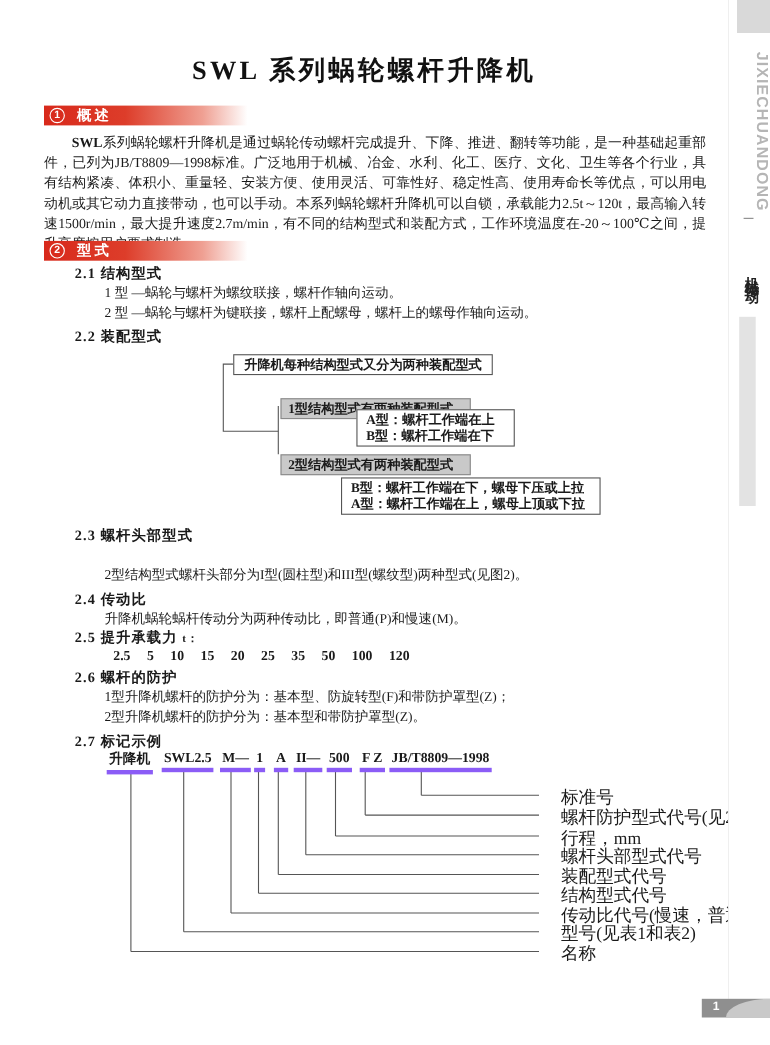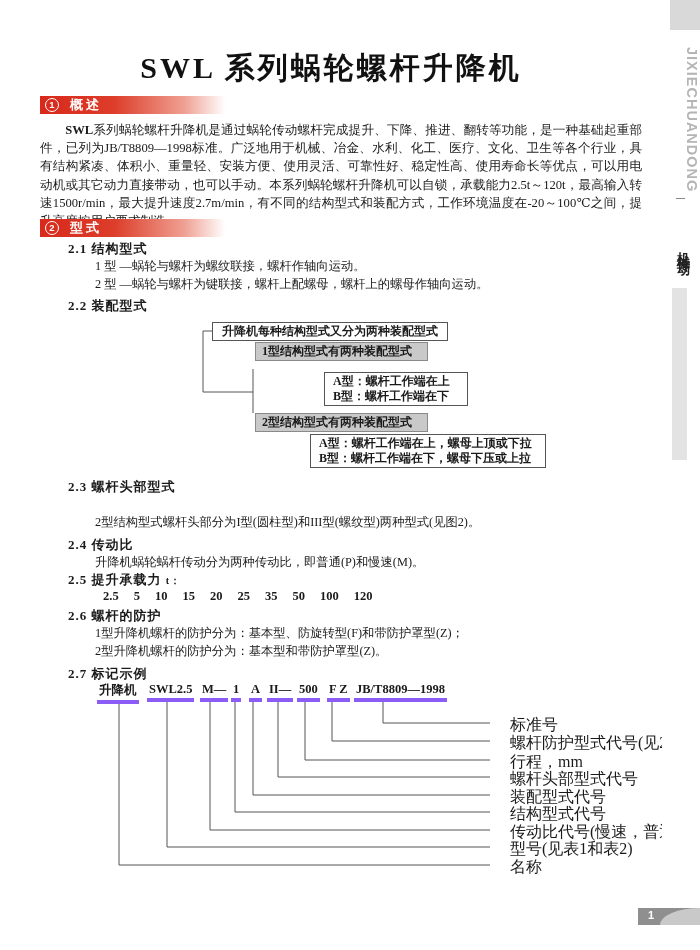--- a/index.html
+++ b/index.html
@@ -1,21 +1,21 @@
 <!DOCTYPE html>
 <html><head>
 <meta charset="utf-8">
 <style>
   html,body{margin:0;padding:0;background:#ffffff;}
   .page{position:relative;width:700px;height:950px;background:#fff;overflow:hidden;
         font-family:"Liberation Serif","DejaVu Serif",serif;color:#1a1a1a;}
 
   
   .doc-title{position:absolute;left:0;top:48px;width:662px;text-align:center;margin:0;
-             font-size:30px;font-weight:bold;letter-spacing:3px;color:#111;}
+             font-size:24px;font-weight:bold;letter-spacing:3px;color:#111;}
 
   
   .sec-bar{position:absolute;left:40px;width:185px;height:18px;display:flex;align-items:center;
            background:linear-gradient(90deg,#d8291b 0%,#dd3d2a 40%,#efa093 78%,#ffffff 100%);}
   .sec-num{width:12px;height:12px;border:1.5px solid #fff;border-radius:50%;color:#fff;
            font-size:9.5px;font-weight:bold;line-height:12px;text-align:center;margin-left:5px;
            font-family:"Liberation Sans",sans-serif;flex:0 0 auto;}
   .sec-title{color:#fff;font-weight:bold;font-size:13px;margin-left:11px;letter-spacing:3px;}
 
   
@@ -29,21 +29,21 @@
   .cap-row{position:absolute;left:103px;top:589px;display:flex;gap:15px;font-size:12.5px;font-weight:bold;}
 
   
   .flow{position:absolute;left:150px;top:318px;width:430px;height:152px;}
   .fbox{position:absolute;box-sizing:border-box;font-size:12px;font-weight:bold;
         border:1px solid #555;background:#fff;display:flex;align-items:center;white-space:nowrap;}
   .fbox.center{justify-content:center;}
   .fgray{background:#c9c9c9;border-color:#8a8a8a;padding-left:6px;}
   .ftwo{flex-direction:column;align-items:flex-start;justify-content:center;padding-left:8px;line-height:15px;}
   .fb1{left:62px;top:4px;width:236px;height:19px;}
-  .fb2{left:105px;top:24px;width:173px;height:19px;}
+  .fb2{left:105px;top:44px;width:173px;height:19px;}
   .fb3{left:160px;top:54px;width:144px;height:34px;margin-left:14px;}
   .fb4{left:105px;top:95px;width:173px;height:19px;}
   .fb5{left:160px;top:116px;width:236px;height:34px;}
 
   
   .marking{position:absolute;left:58px;top:680px;width:600px;height:200px;}
   .mk-token{position:absolute;top:2px;font-size:12.5px;font-weight:bold;border-bottom:4px solid #8b5cf6;
             padding:0 2px 1px 2px;white-space:nowrap;}
   .mk-label{position:absolute;left:452px;font-size:16px;white-space:nowrap;}
 
@@ -97,22 +97,22 @@
       <line x1="103" y1="51" x2="103" y2="95" stroke="#555" stroke-width="1"></line>
     </svg>
     <div class="fbox center fb1">升降机每种结构型式又分为两种装配型式</div>
     <div class="fbox fgray fb2">1型结构型式有两种装配型式</div>
     <div class="fbox ftwo fb3">
       <span>A型：螺杆工作端在上</span>
       <span>B型：螺杆工作端在下</span>
     </div>
     <div class="fbox fgray fb4">2型结构型式有两种装配型式</div>
     <div class="fbox ftwo fb5">
+      <span>B型：螺杆工作端在下，螺母下压或上拉</span>
       <span>A型：螺杆工作端在上，螺母上顶或下拉</span>
-      <span>B型：螺杆工作端在下，螺母下压或上拉</span>
     </div>
   </div>
 
   <p class="h2x" style="top:478px;">2.3 螺杆头部型式</p>
   <p class="bodyline" style="top:514px;">2型结构型式螺杆头部分为I型(圆柱型)和III型(螺纹型)两种型式(见图2)。</p>
 
   <p class="h2x" style="top:536px;">2.4 传动比</p>
   <p class="bodyline" style="top:554px;">升降机蜗轮蜗杆传动分为两种传动比，即普通(P)和慢速(M)。</p>
 
   <p class="h2x" style="top:571px;"><span>2.5 提升承载力</span> <span class="unit">t：</span></p>

